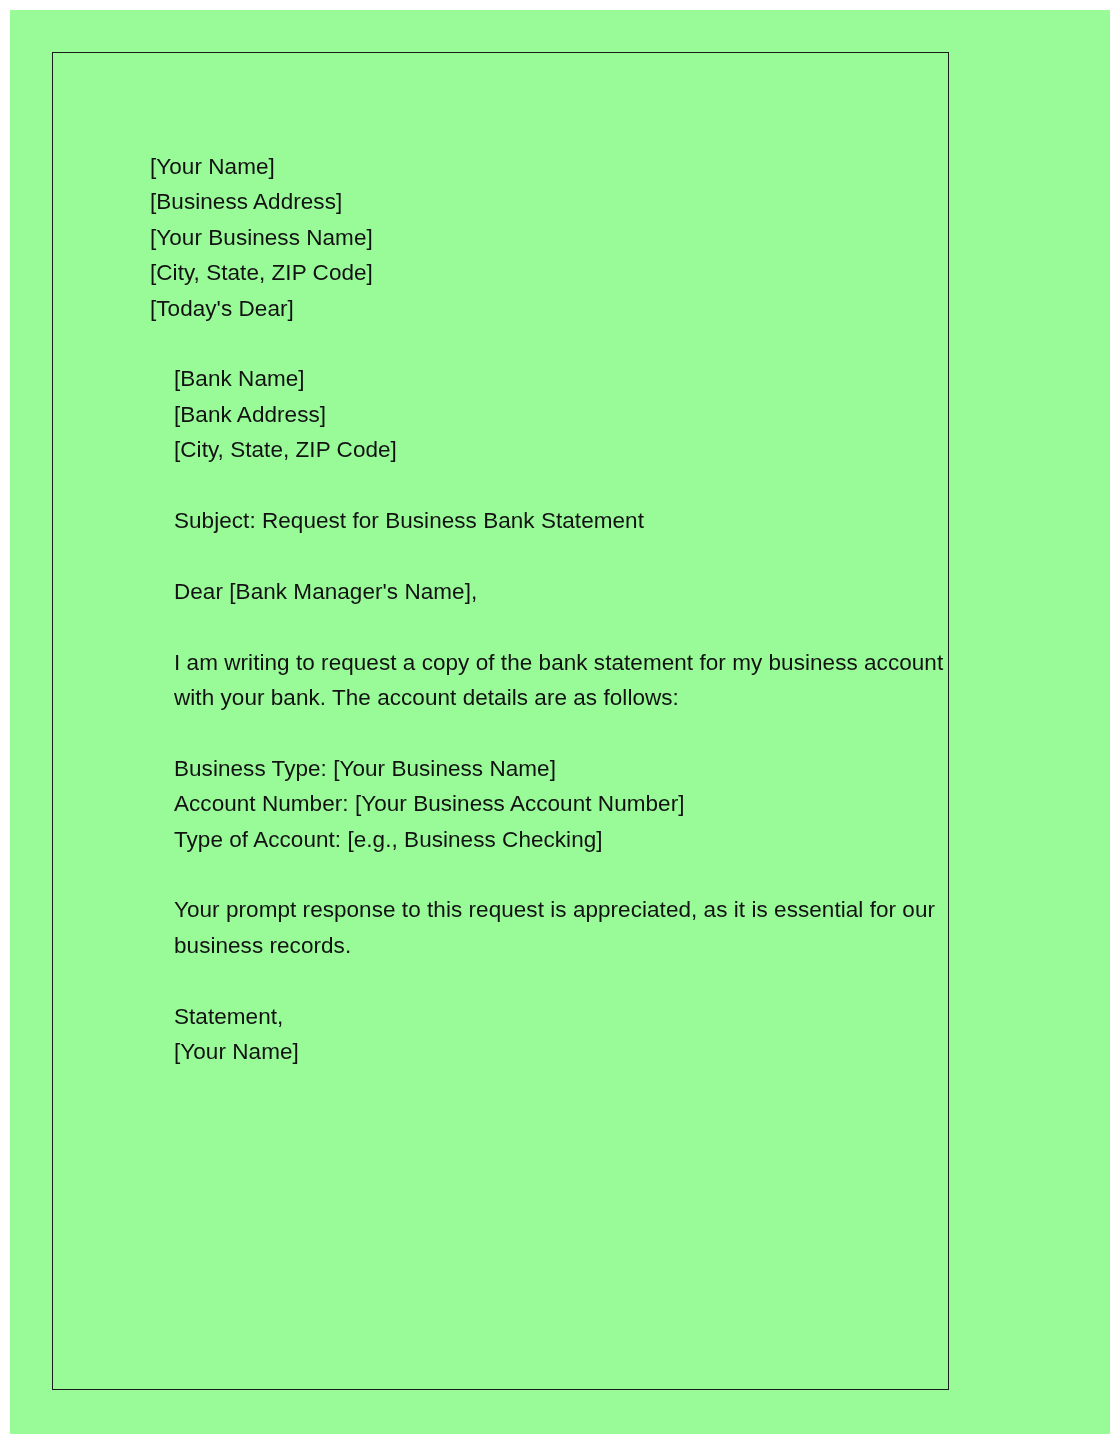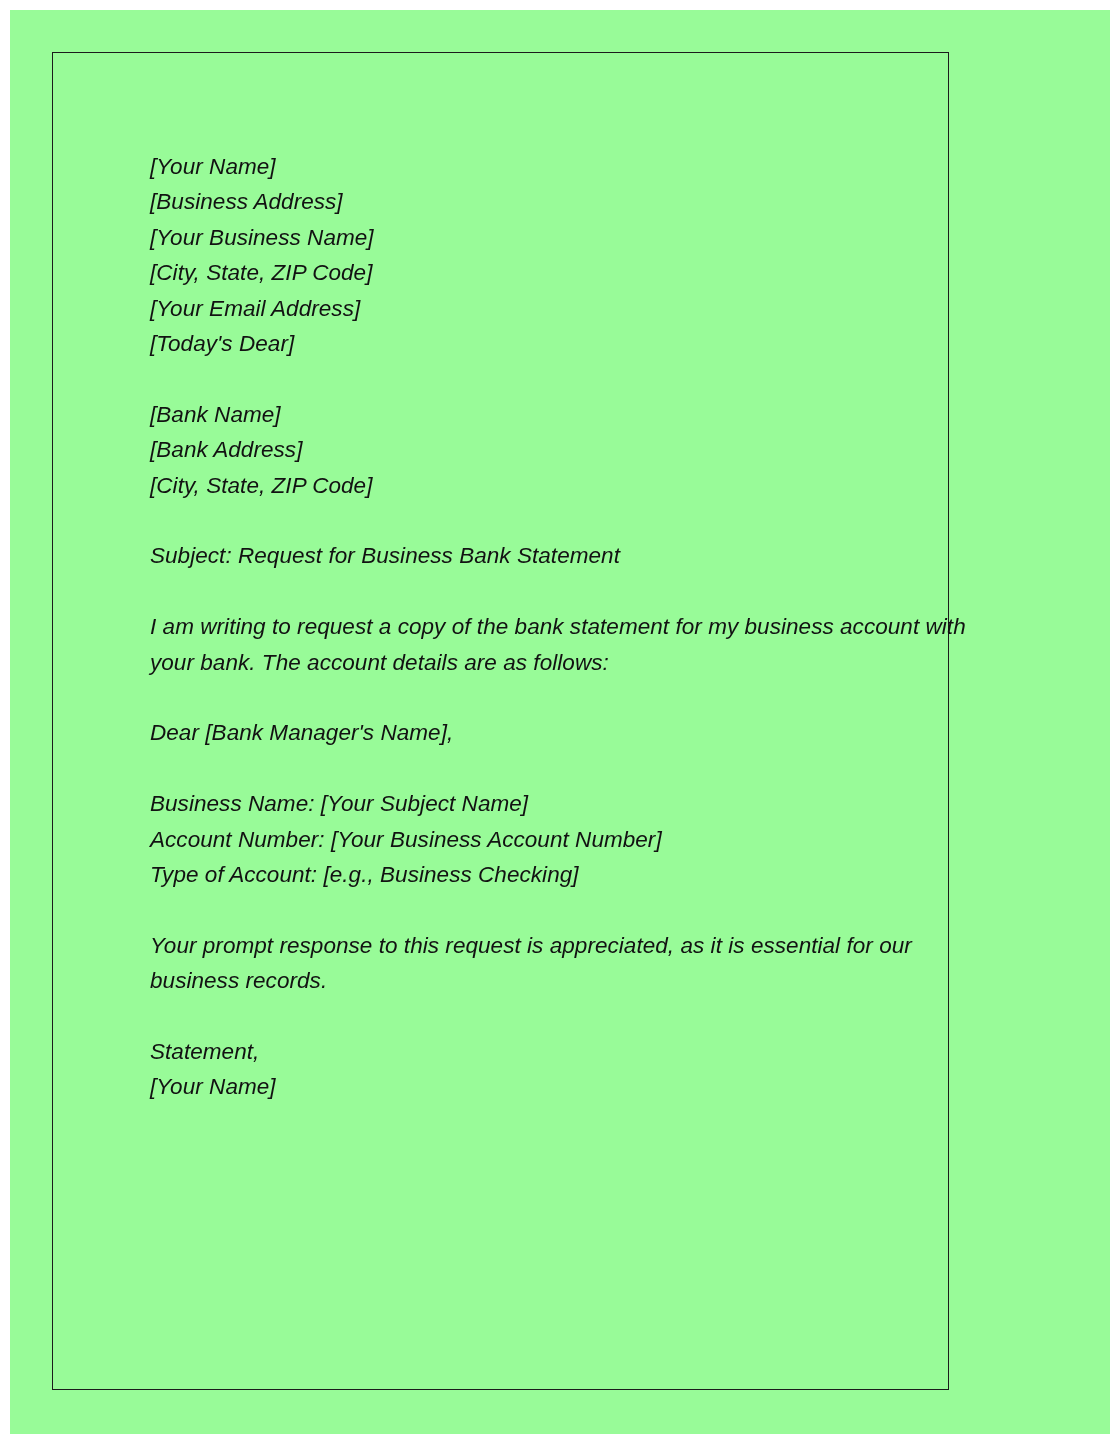--- a/index.html
+++ b/index.html
@@ -25,40 +25,40 @@
   }
 
   .letter-frame {
     position: absolute;
     left: 42px;
     top: 42px;
     width: 897px;
     height: 1338px;
     border: 1.5px solid #1b1b1b;
     box-sizing: border-box;
-    font-style: italic;
   }
 
   .letter-body {
     position: absolute;
     left: 97px;
     top: 96px;
     width: 820px;
     font-size: 22.5px;
     line-height: 35.4px;
     color: #121212;
     letter-spacing: 0.05px;
   }
 
   .block {
     margin: 0;
     padding: 0;
   }
   .block + .block {
     margin-top: 35.4px;
+    margin-left: 24px;
   }
   .line {
     display: block;
     white-space: pre-wrap;
   }
   .para {
     display: block;
     white-space: normal;
   }
 </style>
@@ -66,39 +66,38 @@
 <body>
 
 <div class="page">
   <div class="letter-frame">
     <div class="letter-body">
         <div class="block">
           <span class="line">[Your Name]</span>
           <span class="line">[Business Address]</span>
           <span class="line">[Your Business Name]</span>
           <span class="line">[City, State, ZIP Code]</span>
-          <span class="line">[Your Email Address]</span>
           <span class="line">[Today's Dear]</span>
         </div>
         <div class="block">
           <span class="line">[Bank Name]</span>
           <span class="line">[Bank Address]</span>
           <span class="line">[City, State, ZIP Code]</span>
         </div>
         <div class="block">
           <span class="line">Subject: Request for Business Bank Statement</span>
         </div>
         <div class="block">
+          <span class="line">Dear [Bank Manager's Name],</span>
+        </div>
+        <div class="block">
           <span class="para">I am writing to request a copy of the bank statement for my business account with your bank. The account details are as follows:</span>
         </div>
         <div class="block">
-          <span class="line">Dear [Bank Manager's Name],</span>
-        </div>
-        <div class="block">
-          <span class="line">Business Name: [Your Subject Name]</span>
+          <span class="line">Business Type: [Your Business Name]</span>
           <span class="line">Account Number: [Your Business Account Number]</span>
           <span class="line">Type of Account: [e.g., Business Checking]</span>
         </div>
         <div class="block">
           <span class="para">Your prompt response to this request is appreciated, as it is essential for our business records.</span>
         </div>
         <div class="block">
           <span class="line">Statement,</span>
           <span class="line">[Your Name]</span>
         </div>

